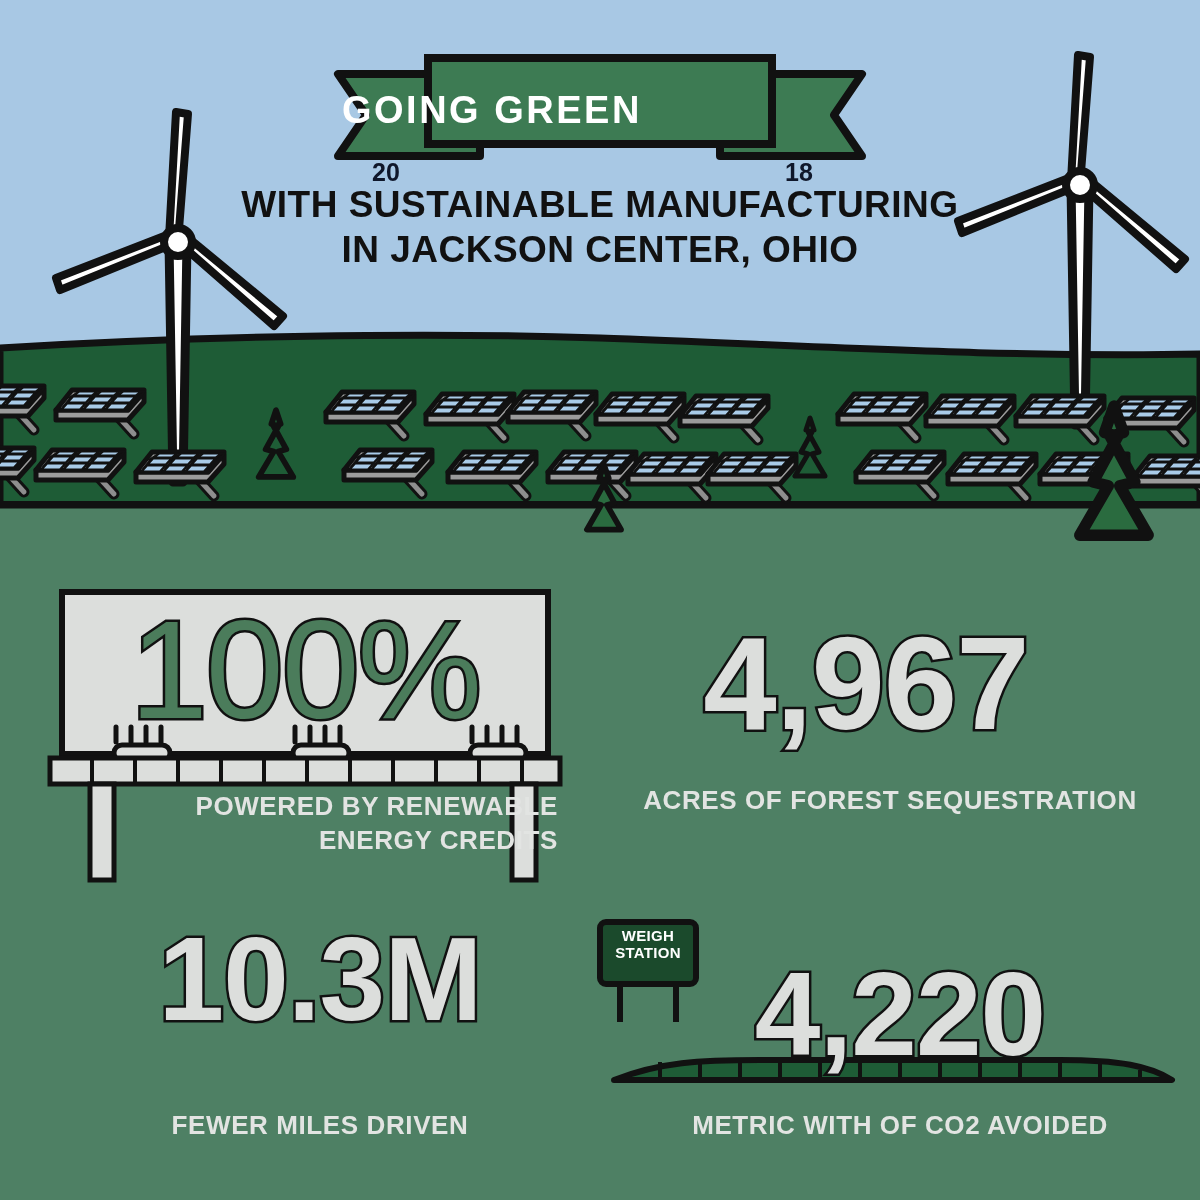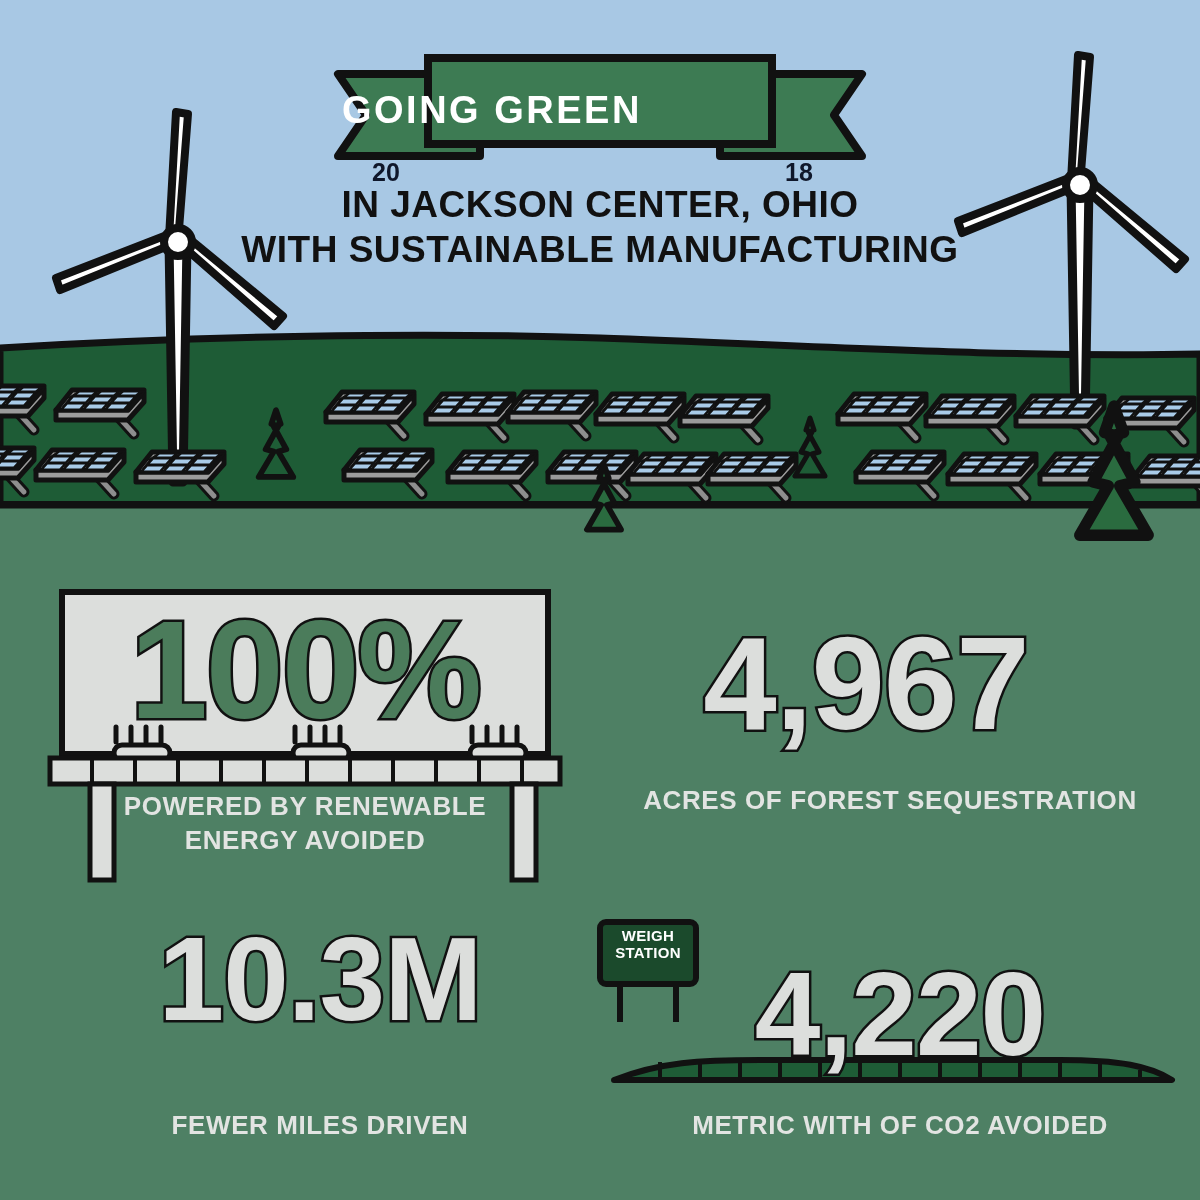--- a/index.html
+++ b/index.html
@@ -37,27 +37,27 @@
   
   #headline{
     left:0;top:182px;width:1200px;text-align:center;
     color:#111111;font-size:37px;font-weight:bold;line-height:1.22;
     letter-spacing:0.5px;
   }
 
   
   #bb-value{
     left:62px;top:600px;width:486px;text-align:center;
-    font-size:140px;font-weight:bold;color:#4b7c5b;
+    font-size:140px;font-weight:normal;color:#4b7c5b;
     -webkit-text-stroke:5px #111111;
     paint-order:stroke fill;
     letter-spacing:-2px;line-height:1;
   }
   #bb-caption{
-    left:52px;top:790px;width:506px;text-align:center;
+    left:52px;top:790px;width:506px;text-align:right;
     color:#e2e4e2;font-size:26px;font-weight:bold;line-height:1.3;
     letter-spacing:0.6px;
   }
 
   
   .bignum{
     font-weight:bold;color:#dcdedc;
     -webkit-text-stroke:5px #111111;
     paint-order:stroke fill;
     letter-spacing:-1px;line-height:1;
@@ -323,28 +323,28 @@
       <rect x="98" y="6" width="344" height="86" fill="#3d7b53" stroke="#111" stroke-width="8"></rect>
     </svg>
     <div class="banner-text">
       <span id="banner-title">GOING GREEN</span>
     </div>
     <span id="banner-y1">20</span>
     <span id="banner-y2">18</span>
   </div>
 
   <div class="abs" id="headline">
+    <div>WITH SUSTAINABLE MANUFACTURING</div>
     <div>IN JACKSON CENTER, OHIO</div>
-    <div>WITH SUSTAINABLE MANUFACTURING</div>
   </div>
 
   <div class="abs" id="bb-value">100%</div>
   <div class="abs" id="bb-caption">
     <div>POWERED BY RENEWABLE</div>
-    <div>ENERGY AVOIDED</div>
+    <div>ENERGY CREDITS</div>
   </div>
 
   <div class="abs bignum" id="acres-value">4,967</div>
   <div class="abs caption" id="acres-caption">ACRES OF FOREST SEQUESTRATION</div>
 
   <div class="abs bignum" id="miles-value">10.3M</div>
   <div class="abs caption" id="miles-caption">FEWER MILES DRIVEN</div>
 
   <div class="abs bignum" id="co2-value">4,220</div>
   <div class="abs caption" id="co2-caption">METRIC WITH OF CO2 AVOIDED</div>

